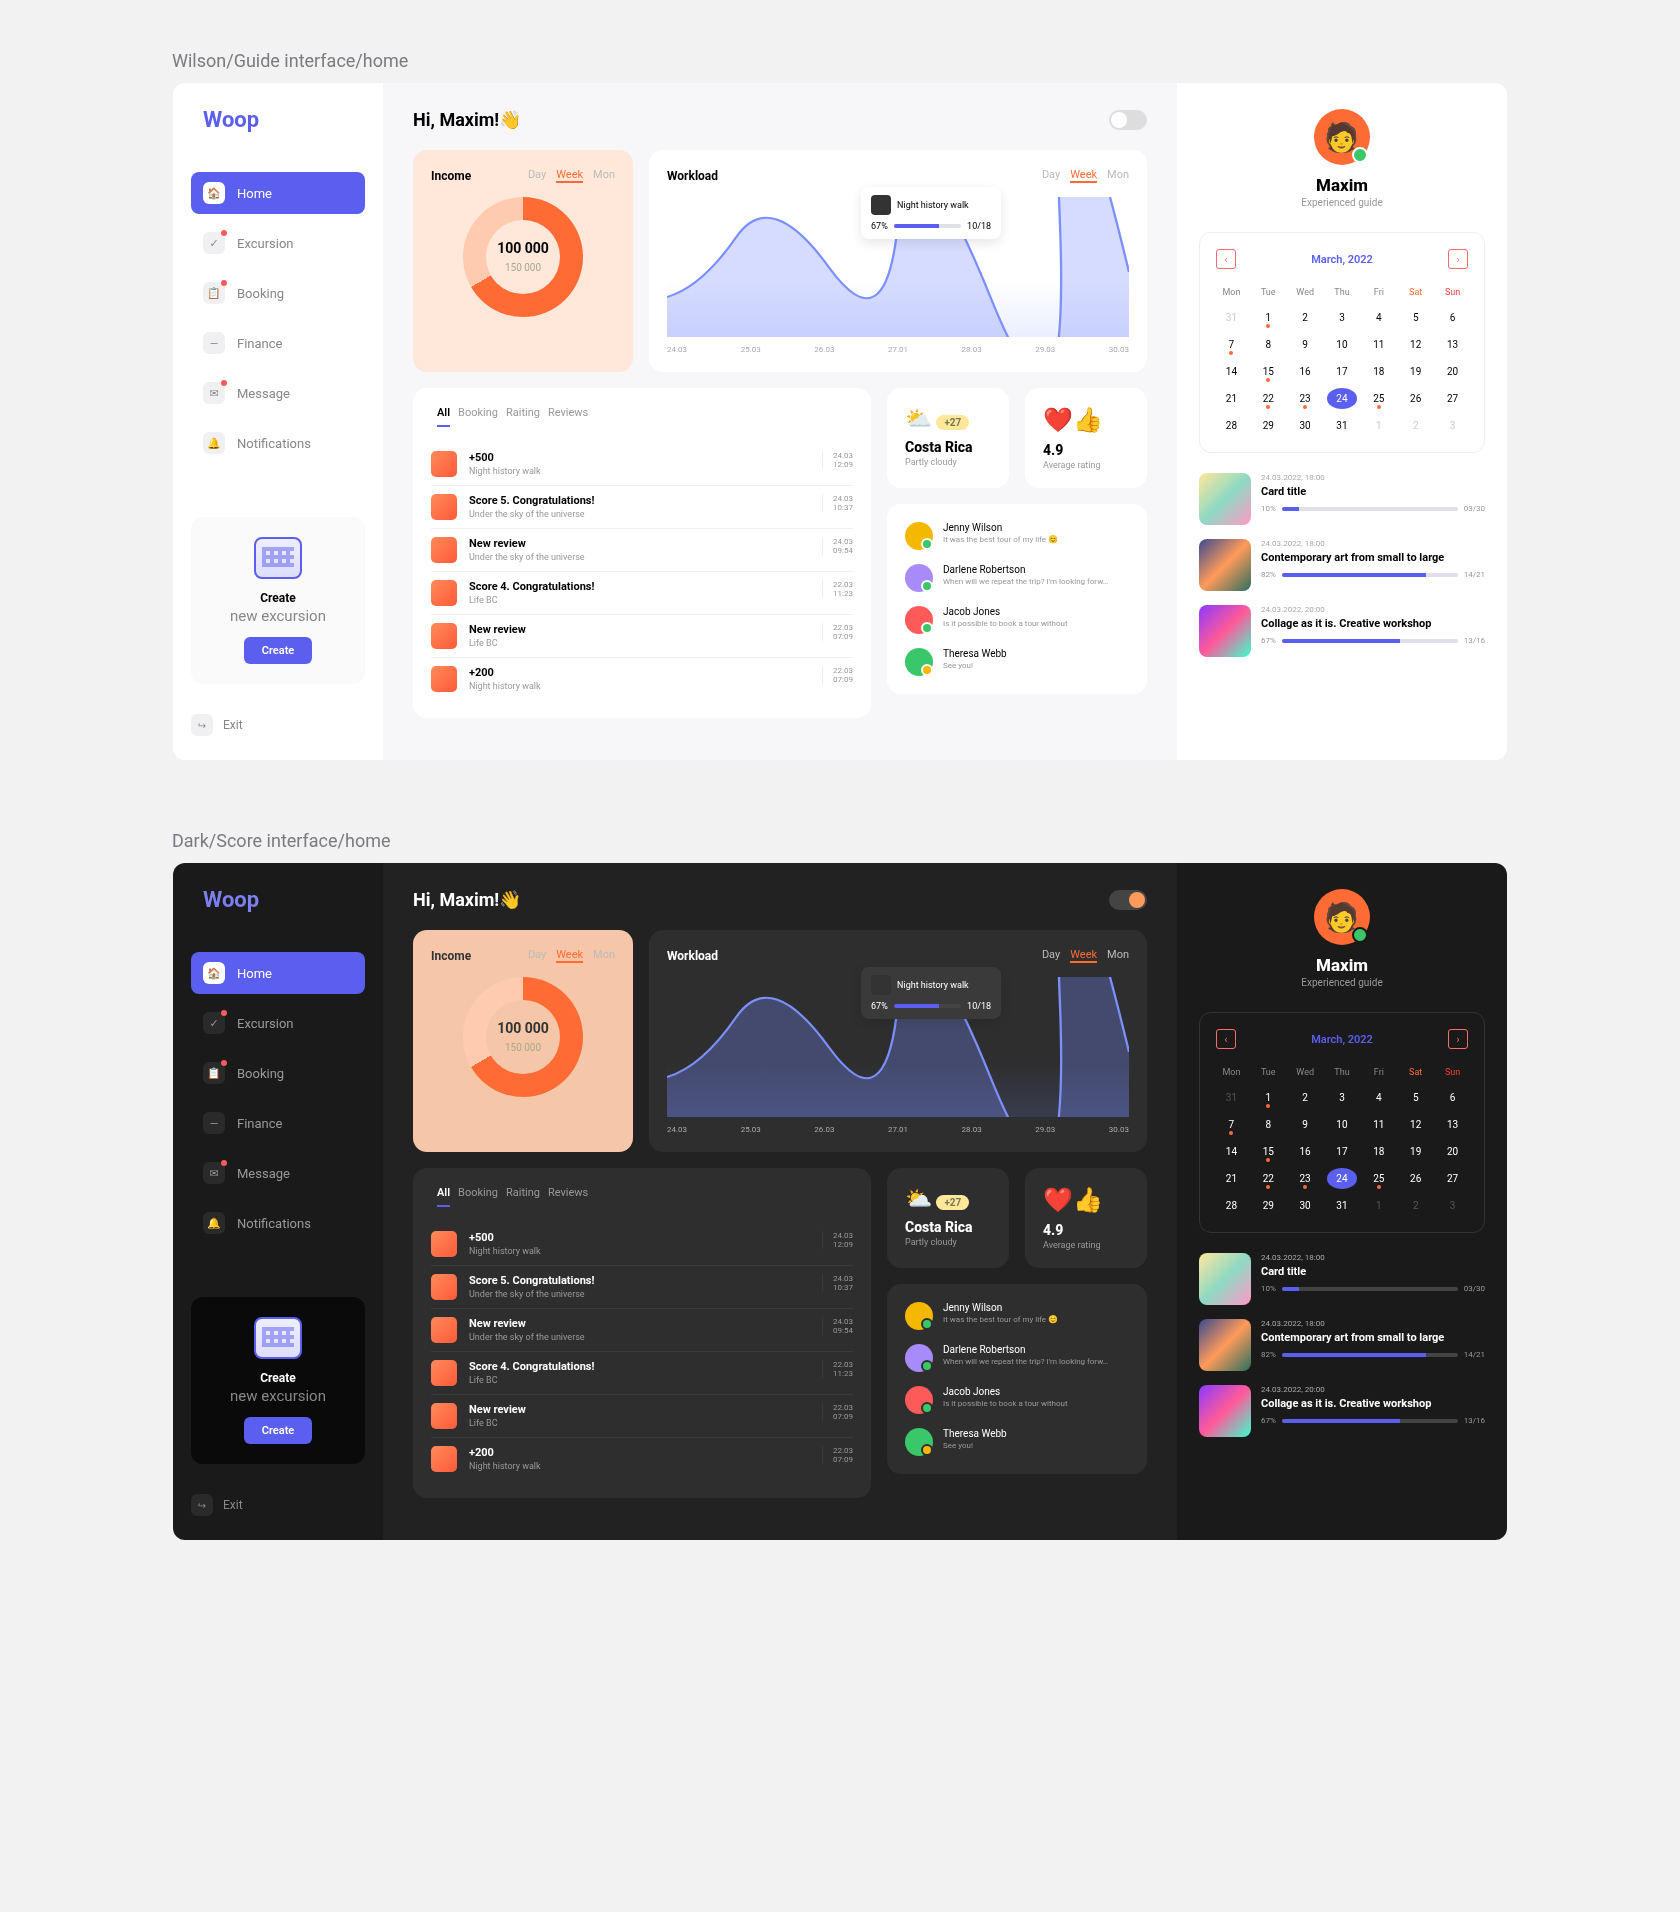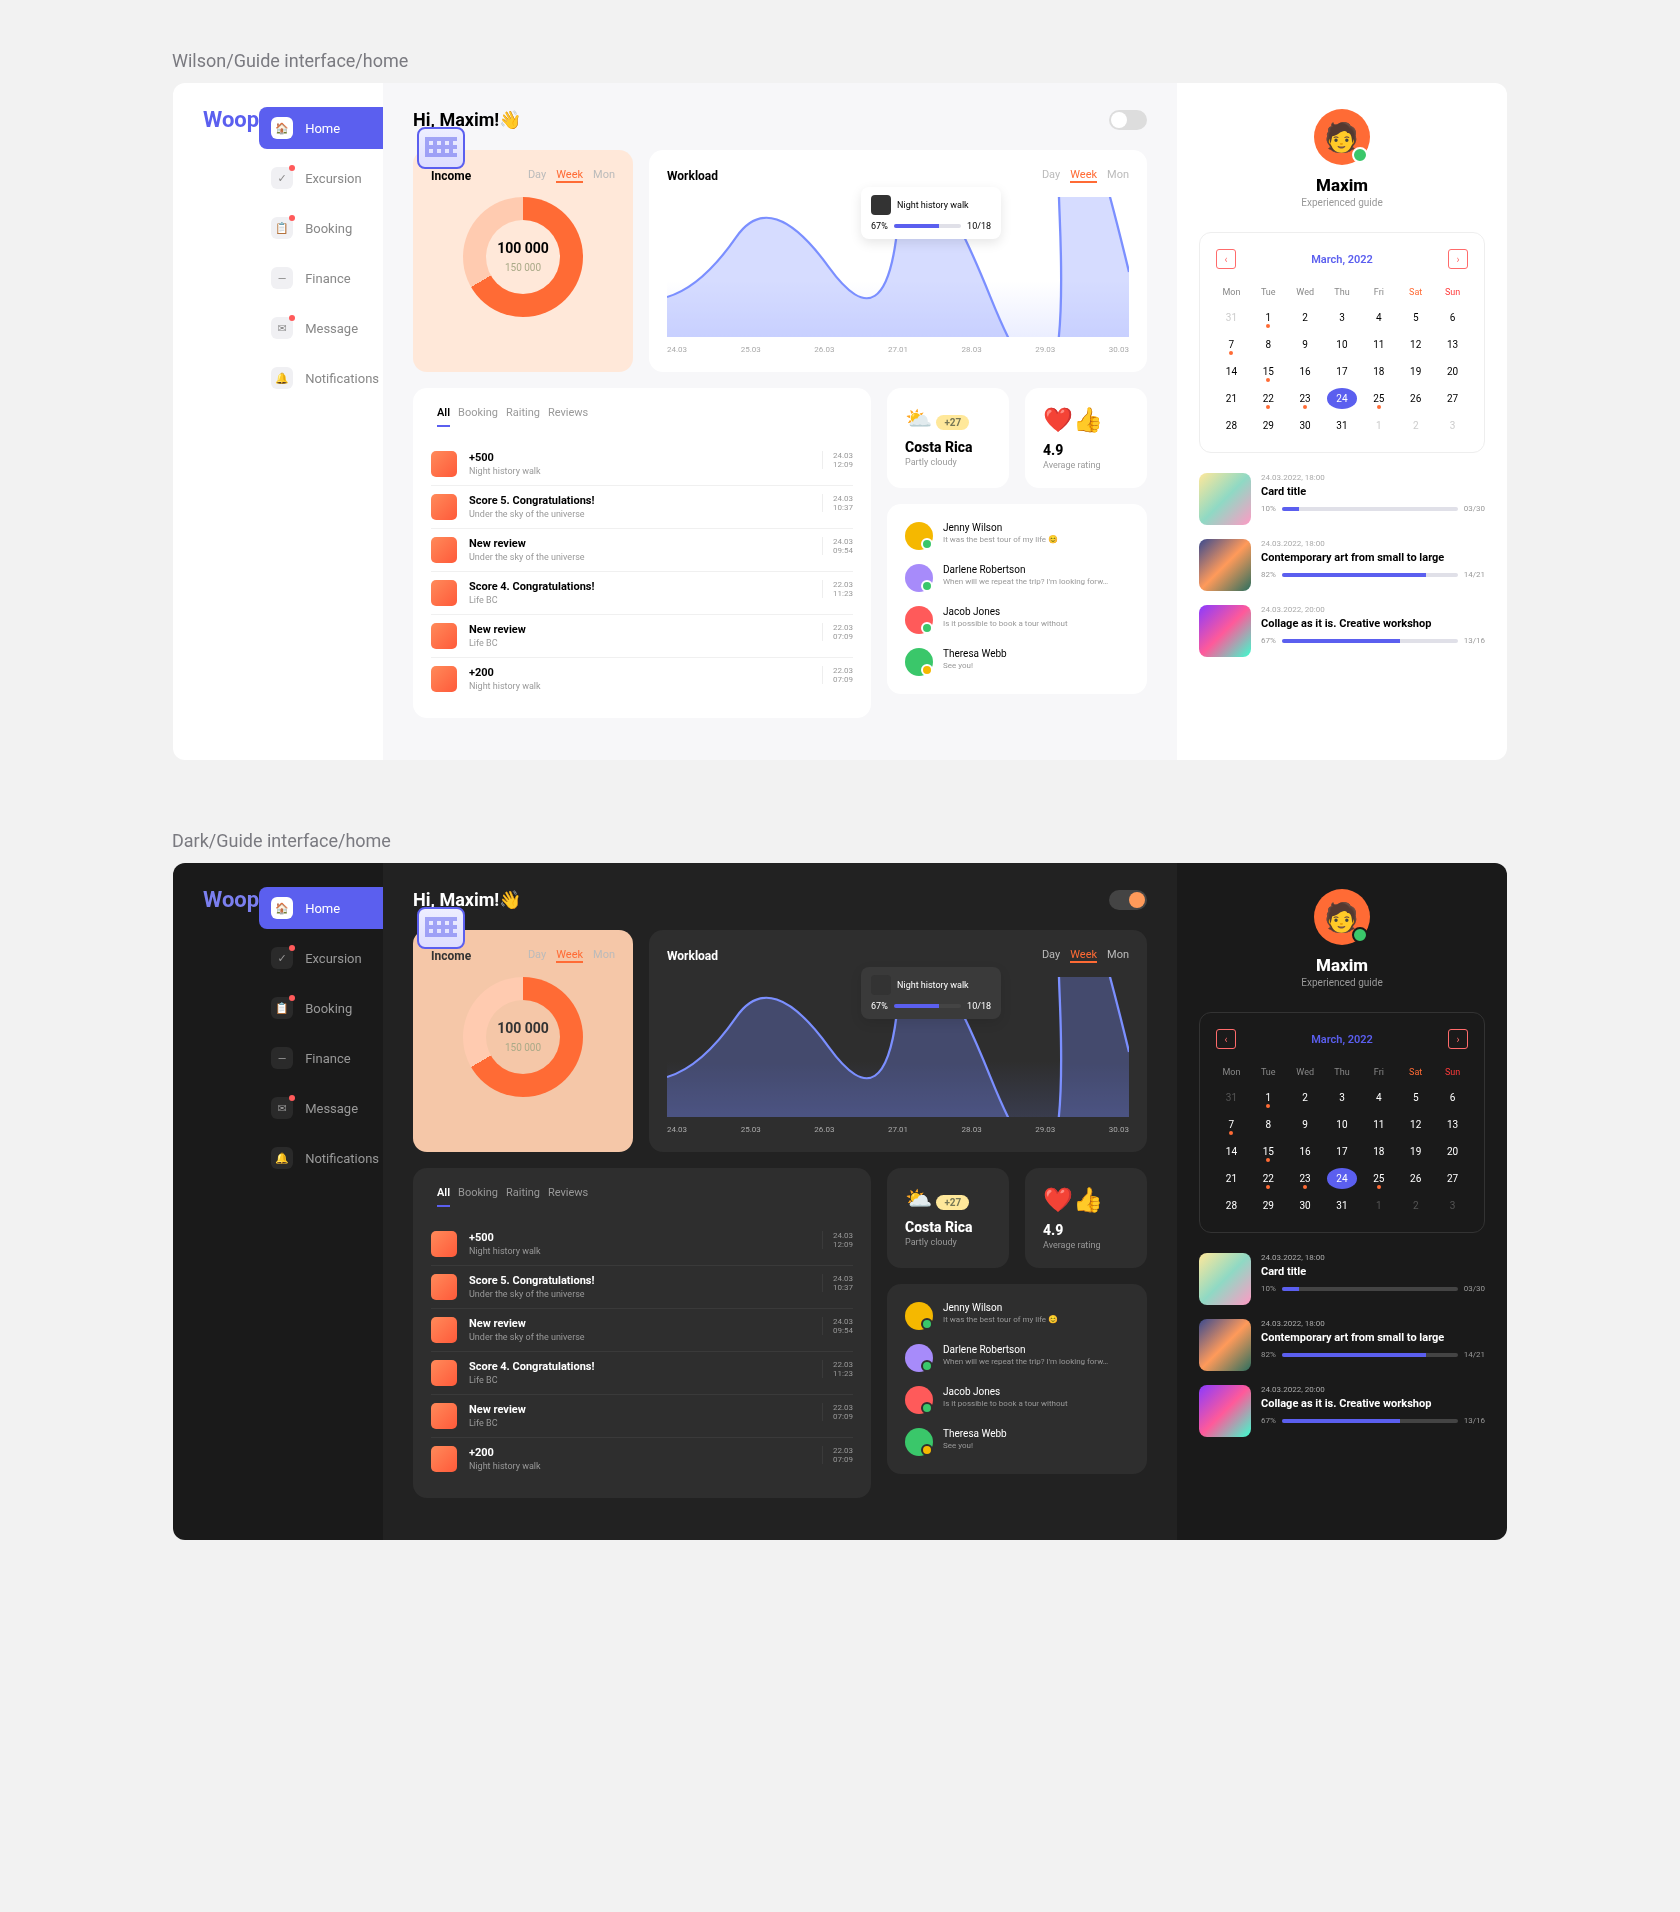--- a/index.html
+++ b/index.html
@@ -1,21 +1,21 @@
 <!DOCTYPE html>
 <html><head>
 <meta charset="utf-8">
 <style>
 *{margin:0;padding:0;box-sizing:border-box;font-family:-apple-system,BlinkMacSystemFont,'Segoe UI',Roboto,sans-serif}
 body{background:#f2f2f2;padding:50px 0}
 .label{color:#7a7a80;font-size:18px;margin:0 0 12px 172px}
 .app{width:1334px;margin:0 auto 70px;display:flex;border-radius:12px;overflow:hidden}
 .app.light{background:#fff}
 .app.dark{background:#1a1a1a;color:#fff}
-.sidebar{width:210px;padding:24px 18px;display:flex;flex-direction:row}
+.sidebar{width:210px;padding:24px 18px;display:flex;flex-direction:column}
 .logo{font-size:22px;font-weight:700;color:#5b5fef;margin:0 0 40px 12px}
 .dark .logo{color:#7b7fef}
 .nav{flex:1}
 .nav-item{display:flex;align-items:center;padding:10px 12px;margin-bottom:8px;border-radius:8px;cursor:pointer;font-size:13px;color:#888}
 .dark .nav-item{color:#999}
 .nav-item.active{background:#5b5fef;color:#fff}
 .nav-item.active .nav-icon{background:#fff;color:#5b5fef}
 .nav-icon{width:22px;height:22px;border-radius:6px;display:flex;align-items:center;justify-content:center;margin-right:12px;font-size:11px;background:#f0f0f3;position:relative}
 .dark .nav-icon{background:#2a2a2a}
 .nav-icon.dot::after{content:'';position:absolute;top:-2px;right:-2px;width:6px;height:6px;background:#ff5a5a;border-radius:50%}
@@ -431,21 +431,21 @@
               <div class="prog">
                 <div style="width:67%"></div>
               </div>
               <span>13/16</span>
             </div>
           </div>
         </div>
       </div>
     </div>
   </div>
-<div class="label">Dark/Guide interface/home</div>
+<div class="label">Dark/Score interface/home</div>
 <div class="app dark" id="app-dark">
     <div class="sidebar">
       <div class="logo">Woop</div>
       <div class="nav">
         <div class="nav-item active">
           <span class="nav-icon">🏠</span>
           <span>Home</span>
         </div>
         <div class="nav-item">
           <span class="nav-icon dot">✓</span>

